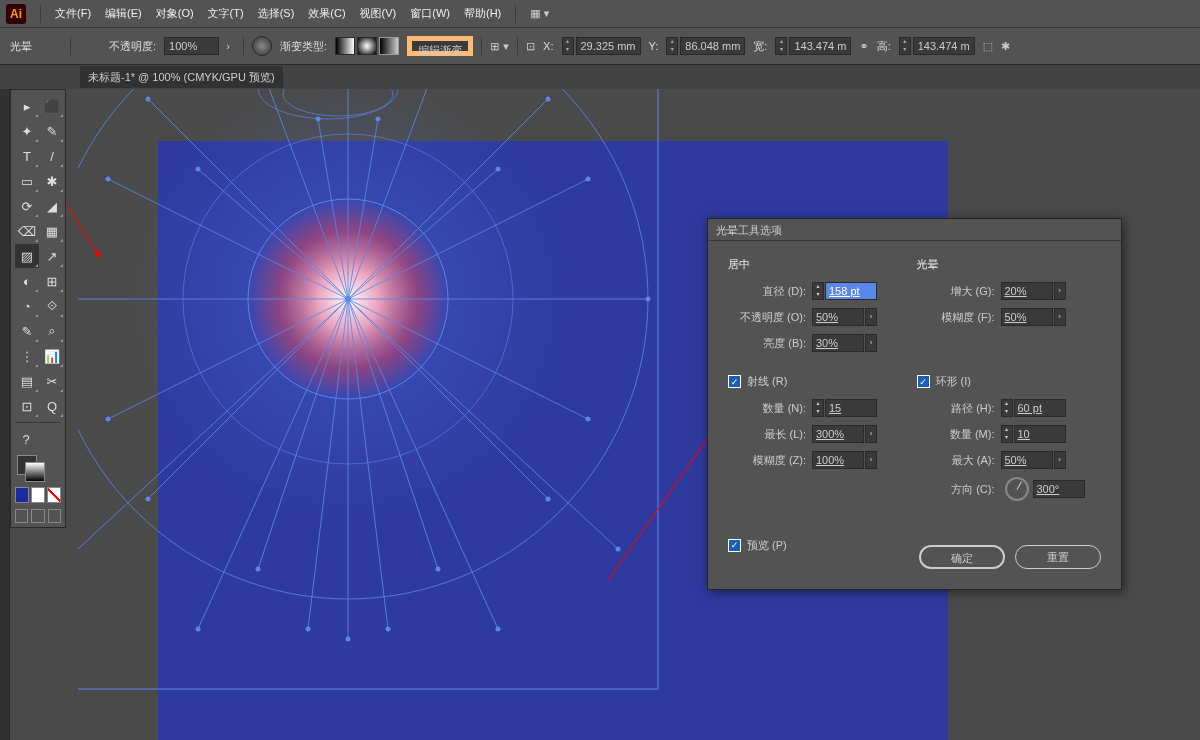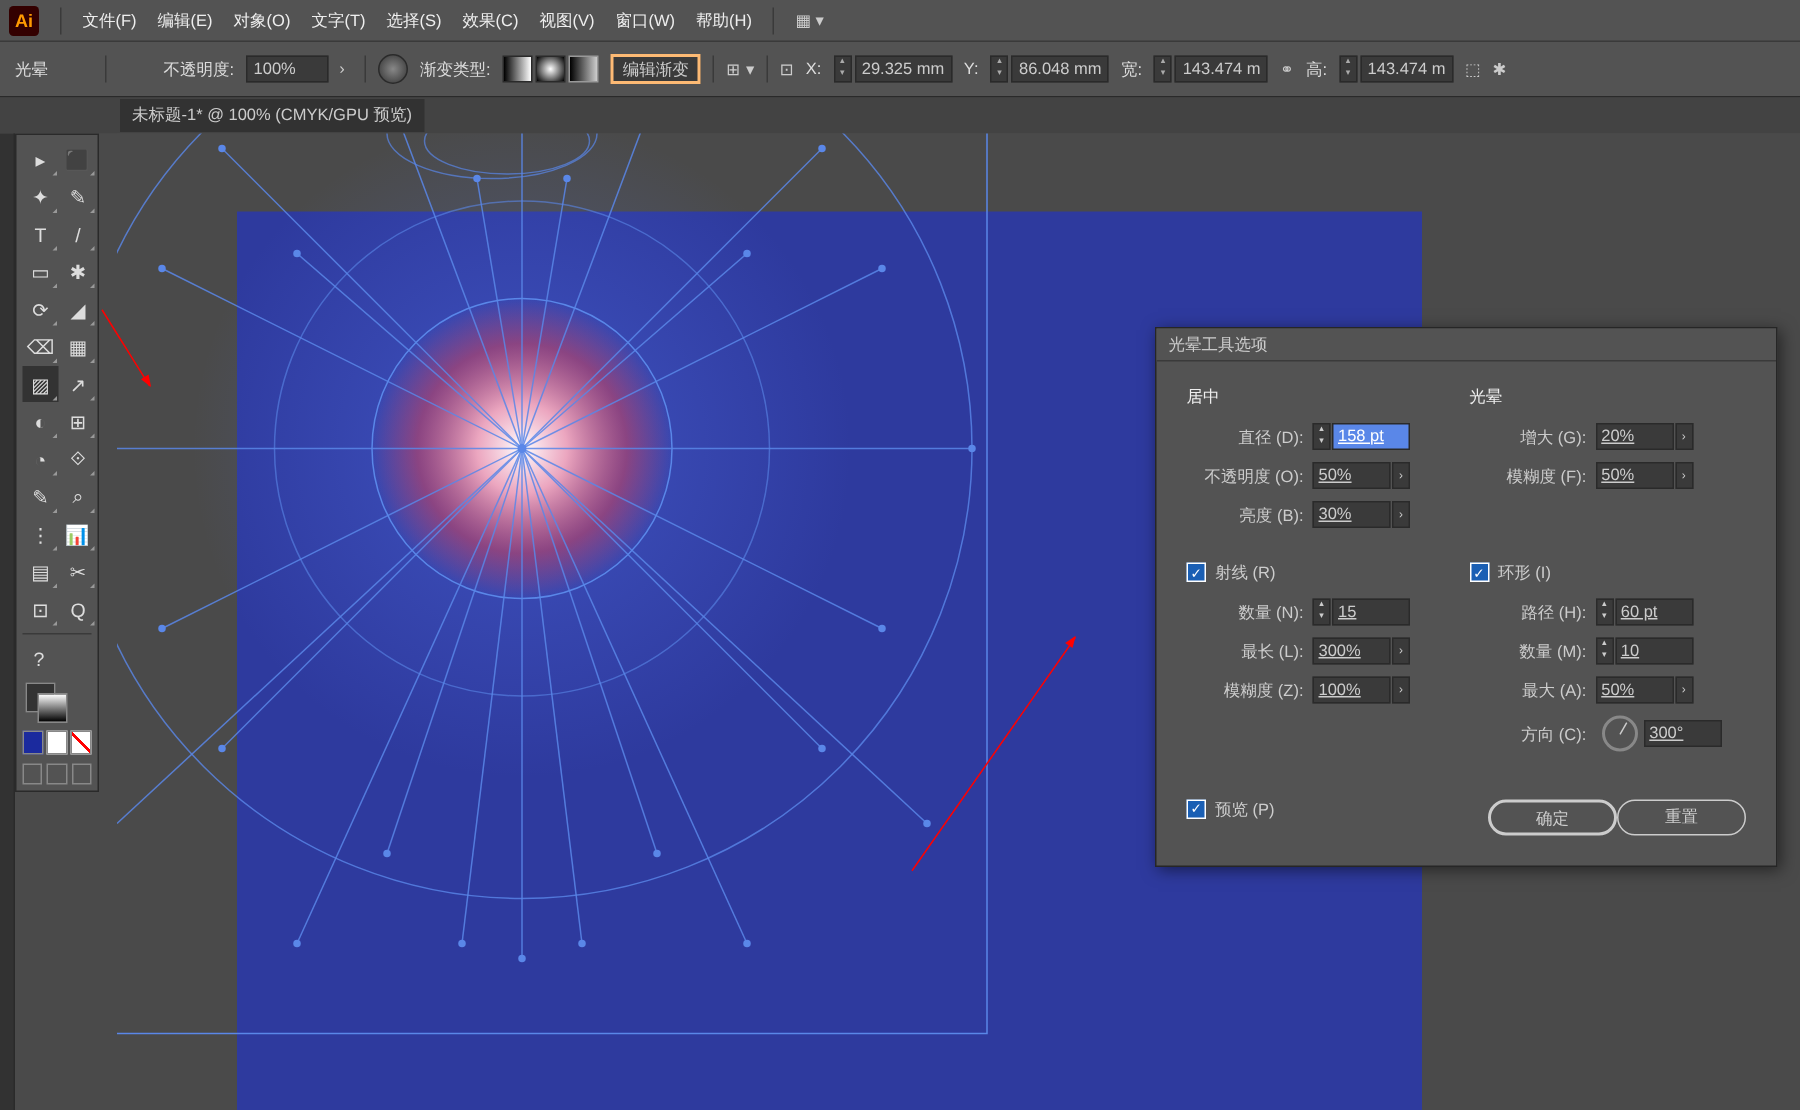--- a/index.html
+++ b/index.html
@@ -8,21 +8,21 @@
 .logo{width:20px;height:20px;background:#330000;color:#ff9a00;font-weight:bold;font-size:12px;display:flex;align-items:center;justify-content:center;border-radius:3px;}
 .menubar .menu{color:#eee;text-align:center;}
 .vsep{width:1px;height:18px;background:#3a3a3a;}
 .ctrlbar{height:38px;background:#535353;border-top:1px solid #3a3a3a;border-bottom:1px solid #2a2a2a;display:flex;align-items:center;padding:0 10px;gap:8px;}
 .ctrlbar .lbl{color:#ddd;}
 .numfield{display:flex;align-items:center;gap:2px;}
 .numfield .stepper{width:12px;height:18px;background:#3a3a3a;border:1px solid #2a2a2a;display:flex;flex-direction:column;}
 .numfield .stepper span{flex:1;font-size:6px;line-height:7px;text-align:center;color:#aaa;}
 .numfield .val{height:18px;min-width:55px;background:#3a3a3a;border:1px solid #2a2a2a;padding:0 4px;line-height:16px;}
 .iconbox{width:20px;height:20px;background:#3a3a3a;border:1px solid #2a2a2a;}
-.btn{height:20px;background:#3a3a3a;border:2px solid #fdba74;padding:0 6px;line-height:18px;text-align:center;}
+.btn{height:20px;background:#3a3a3a;border:5px solid #fdba74;padding:0 6px;line-height:18px;text-align:center;}
 .gradgroup{display:flex;gap:2px;}
 .gradgroup .g{width:20px;height:18px;border:1px solid #2a2a2a;}
 .gradgroup .g1{background:linear-gradient(90deg,#000,#fff);}
 .gradgroup .g2{background:radial-gradient(circle,#fff,#000);}
 .gradgroup .g3{background:linear-gradient(90deg,#000,#ccc);border:1px solid #999;}
 .tabbar{height:24px;background:#434343;display:flex;align-items:center;padding-left:80px;}
 .tab{height:22px;background:#323232;padding:0 8px;line-height:22px;display:flex;align-items:center;gap:6px;flex-direction:column;}
 .tab .x{font-size:10px;}
 .workspace{position:absolute;top:89px;left:0;right:0;bottom:0;background:#4a4a4a;}
 .leftstrip{position:absolute;left:0;top:0;width:10px;height:100%;background:#323232;border-right:1px solid #2a2a2a;}
@@ -36,39 +36,39 @@
 .colorswatch .sq{width:16px;height:16px;border:1px solid #888;}
 .colorswatch .s1{background:#1b2a9e;}
 .colorswatch .s2{background:#fff;}
 .colorswatch .s3{background:#fff;position:relative;}
 .colorswatch .s3:after{content:"";position:absolute;left:0;top:0;right:0;bottom:0;background:linear-gradient(45deg,transparent 45%,red 45%,red 55%,transparent 55%);}
 .drawmodes{display:flex;gap:3px;margin-top:6px;}
 .drawmodes .dm{width:14px;height:14px;border:1px solid #888;}
 .canvas{position:absolute;left:78px;top:0;right:0;bottom:0;background:#4a4a4a;}
 .artboard{position:absolute;left:80px;top:52px;width:790px;height:650px;background:#2e3a9e;}
 .flare{position:absolute;left:0;top:0;width:100%;height:100%;pointer-events:none;}
-.dialog{position:absolute;left:770px;top:218px;width:415px;background:#535353;border:1px solid #262626;box-shadow:2px 2px 10px rgba(0,0,0,.5);}
+.dialog{position:absolute;left:707px;top:218px;width:415px;background:#535353;border:1px solid #262626;box-shadow:2px 2px 10px rgba(0,0,0,.5);}
 .dialog .titlebar{height:22px;background:#535353;border-bottom:1px solid #3a3a3a;padding:0 8px;line-height:22px;display:flex;justify-content:space-between;}
 .dialog .body{padding:16px 20px 20px 20px;}
 .secname{color:#eee;margin-bottom:10px;}
 .pair{display:flex;align-items:center;margin-bottom:8px;}
 .pair .plbl{width:78px;text-align:right;margin-right:6px;}
 .pair .pfield{display:flex;align-items:center;}
 .pair .pstepper{width:12px;height:18px;background:#3a3a3a;border:1px solid #2a2a2a;display:flex;flex-direction:column;margin-right:1px;}
 .pair .pstepper span{flex:1;font-size:6px;line-height:7px;text-align:center;}
 .pair .pval{width:52px;height:18px;background:#3a3a3a;border:1px solid #2a2a2a;padding:0 3px;line-height:16px;text-decoration:underline;}
 .pair .pval.sel{background:#5a87e8;color:#fff;}
 .pair .chev{width:12px;height:18px;background:#3a3a3a;border:1px solid #2a2a2a;text-align:center;line-height:16px;font-size:8px;margin-left:1px;}
 .cols{display:flex;gap:4px;}
 .col{flex:1;}
 .chk{display:flex;align-items:center;gap:6px;margin:14px 0 10px 0;}
 .chk .box{width:13px;height:13px;background:#1a5fb4;border:1px solid #fff;display:flex;align-items:center;justify-content:center;color:#fff;font-size:9px;}
 .dial{width:24px;height:24px;border:2px solid #888;border-radius:50%;position:relative;margin:0 4px;}
 .dial:after{content:"";position:absolute;left:50%;top:50%;width:9px;height:1px;background:#ccc;transform-origin:left;transform:rotate(-60deg);}
-.dlgbtns{display:flex;justify-content:flex-end;margin-top:12px;align-items:center;}
+.dlgbtns{display:flex;justify-content:flex-end;gap:10px;margin-top:24px;align-items:center;}
 .rbtn{width:86px;height:24px;border:1px solid #ccc;border-radius:12px;text-align:center;line-height:22px;}
 .rbtn.primary{border-width:2px;}
 .redarrow{position:absolute;background:red;height:1px;transform-origin:left center;}
 .redarrow:after{content:"";position:absolute;right:-1px;top:-3px;width:0;height:0;border-left:8px solid red;border-top:3px solid transparent;border-bottom:3px solid transparent;}
 svg{position:absolute;left:0;top:0;}
 </style>
 </head>
 <body>
 
 <div class="menubar">

